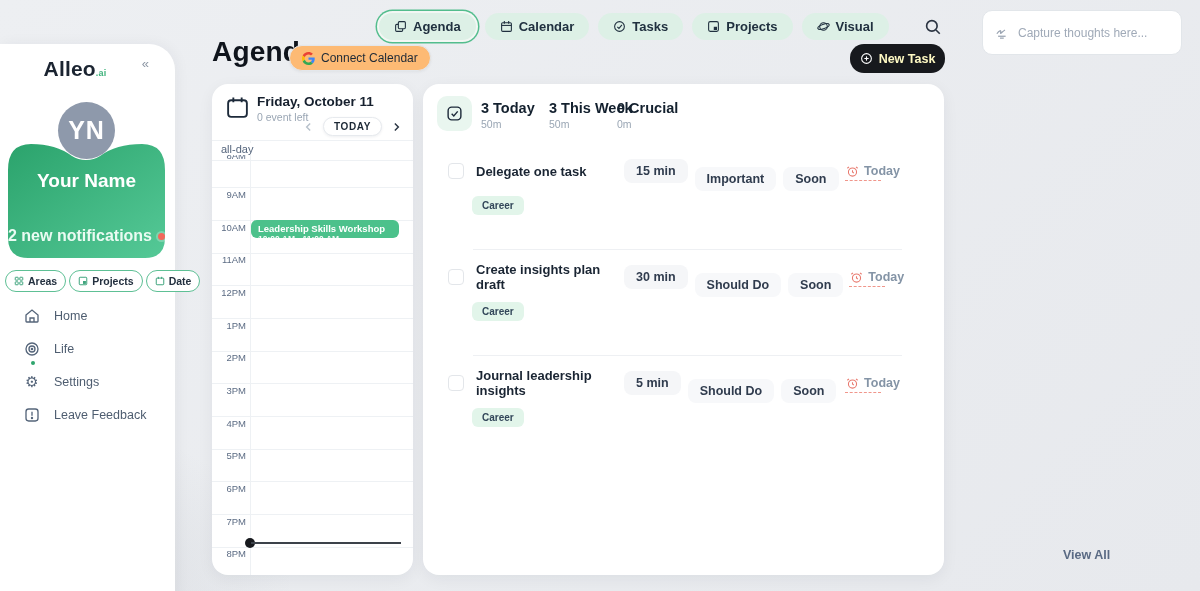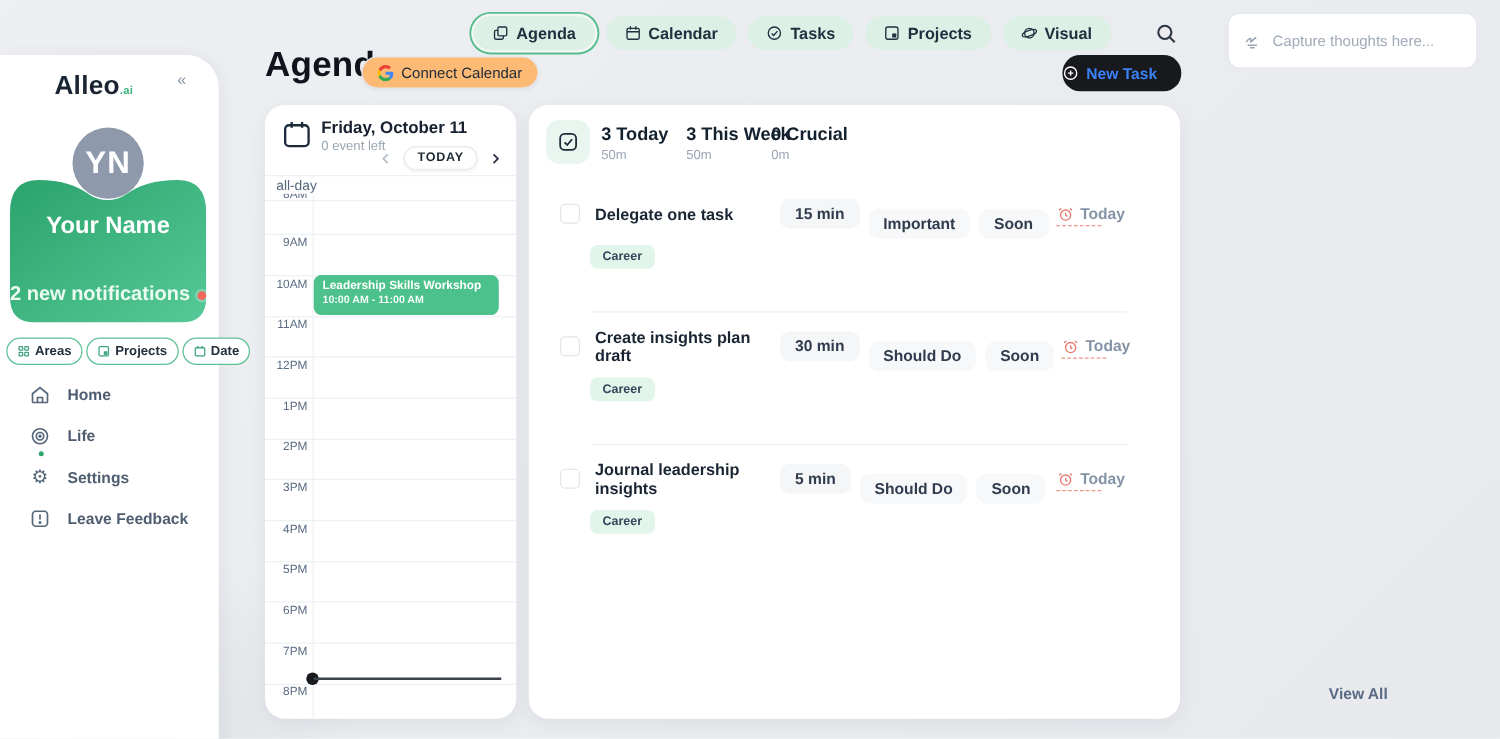--- a/index.html
+++ b/index.html
@@ -27,21 +27,21 @@
   .user-name { position:absolute; left:0; top:40px; width:157px; text-align:center;
     color:#fff; font-size:19px; font-weight:800; }
   .notif { position:absolute; left:0; top:97px; width:157px; display:flex; align-items:center;
     justify-content:center; gap:6px; color:#eafbf2; font-size:16px; font-weight:600; }
   .notif-dot { width:7px; height:7px; border-radius:50%; background:#f2685c; box-shadow:0 0 0 2px rgba(255,255,255,.25); }
   .filter-row { position:absolute; left:5px; top:226px; display:flex; gap:3px; }
   .filter-pill { display:flex; align-items:center; gap:4px; border:1px solid #5ec095; background:#fff;
     border-radius:999px; padding:4px 8px; font-size:10.5px; font-weight:600; color:#23303f; cursor:pointer; }
   .filter-pill svg { width:10px; height:10px; stroke:#3fa47d; }
   .menu { position:absolute; left:24px; top:264px; display:flex; flex-direction:column; gap:17px; }
-  .menu-item { display:flex; align-items:center; gap:14px; font-size:12.5px; font-weight:700;
+  .menu-item { display:flex; align-items:center; gap:14px; font-size:12.5px; font-weight:400;
     color:#4e5d70; cursor:pointer; position:relative; }
   .menu-item svg { width:16px; height:16px; stroke:#55657a; }
   .menu-item .gear { font-size:15px; color:#55657a; line-height:16px; width:16px; text-align:center; }
   .life-dot { position:absolute; left:7px; top:20px; width:4px; height:4px; border-radius:50%; background:#2fa56d; }
 
   
   .nav-tabs { position:absolute; left:379px; top:13px; display:flex; gap:9px; }
   .tab { display:flex; align-items:center; gap:6px; background:#ddf0e6; border-radius:999px;
     padding:6px 15px; font-size:13px; font-weight:600; color:#20303f; cursor:pointer; }
   .tab svg { width:13px; height:13px; stroke:#20303f; }
@@ -52,22 +52,22 @@
     border:1px solid #e2e6ea; border-radius:10px; display:flex; align-items:center; gap:8px; padding:0 12px; }
   .capture svg { width:15px; height:15px; stroke:#9aa4b2; flex:none; }
   .capture input { border:0; outline:0; width:100%; font-family:inherit; font-size:12px; color:#3c4a5c; background:transparent; }
   .capture input::placeholder { color:#a0aab8; }
   .page-title { position:absolute; left:212px; top:36px; font-size:28px; font-weight:800; color:#0f141c; letter-spacing:.2px; }
   .connect-btn { position:absolute; left:289px; top:45px; display:flex; align-items:center; gap:6px;
     background:#fdba74; border:1px solid #e4e7eb; border-radius:999px; padding:5px 12px; font-size:12px;
     font-weight:400; color:#1d2936; box-shadow:0 1px 3px rgba(20,30,50,.06); cursor:pointer; }
   .connect-btn svg { width:13px; height:13px; }
   .new-task { position:absolute; left:850px; top:44px; width:95px; height:29px; background:#17191d;
-    border-radius:14px; display:flex; align-items:center; justify-content:flex-start; gap:6px;
-    color:#3b82f6; font-size:12.5px; font-weight:700; cursor:pointer; }
+    border-radius:14px; display:flex; align-items:center; justify-content:center; gap:6px;
+    color:#fef9c3; font-size:12.5px; font-weight:700; cursor:pointer; }
   .new-task svg { width:13px; height:13px; stroke:#fff; }
 
   
   .card { position:absolute; background:#fff; border-radius:16px; box-shadow:0 4px 16px rgba(25,35,55,.06); }
   .cal-card { left:212px; top:84px; width:201px; height:491px; overflow:hidden; }
   .task-card { left:423px; top:84px; width:521px; height:491px; overflow:hidden; }
 
   
   .cal-head-icon { position:absolute; left:13px; top:11px; }
   .cal-head-icon svg { width:25px; height:25px; stroke:#1d2a3a; }
@@ -77,21 +77,21 @@
   .cal-nav .chev { width:14px; height:14px; cursor:pointer; }
   .chev svg { width:14px; height:14px; }
   .today-btn { border:1px solid #e7eaee; background:#fff; border-radius:999px; padding:3px 10px;
     font-size:10px; font-weight:800; letter-spacing:.6px; color:#1c2835; box-shadow:0 1px 3px rgba(20,30,50,.07); cursor:pointer; }
 
   
   .gridline { position:absolute; left:0; width:201px; height:1px; background:#eef1f4; }
   .vline { position:absolute; left:38px; top:56px; width:1px; bottom:0; background:#eef1f4; }
   .allday { position:absolute; left:7px; top:59px; font-size:11px; color:#55657c; background:#fff; padding:0 2px; z-index:2; }
   .tlabel { position:absolute; left:0; width:34px; text-align:right; font-size:9.5px; color:#5c6c84; z-index:1; }
-  .event { position:absolute; left:39px; width:148px; height:32px; background:#4cc18b; border-radius:6px;
+  .event { position:absolute; left:39px; width:148px; height:18px; background:#4cc18b; border-radius:6px;
     padding:3px 7px; color:#fff; overflow:hidden; cursor:pointer; z-index:2; }
   .event .ev-title { font-size:9.5px; font-weight:700; white-space:nowrap; }
   .event .ev-time { font-size:8.5px; font-weight:600; opacity:.95; }
   .now-line { position:absolute; left:39px; width:150px; height:1.5px; background:#3c424a; top:458px; z-index:3; }
   .now-dot { position:absolute; left:33px; top:453.5px; width:10px; height:10px; border-radius:50%; background:#17191d; z-index:3; }
 
   
   .sum-icon { position:absolute; left:14px; top:12px; width:35px; height:35px; border-radius:10px;
     background:#e9f6ef; display:flex; align-items:center; justify-content:center; }
   .sum-icon svg { width:17px; height:17px; stroke:#1d2a3a; }

